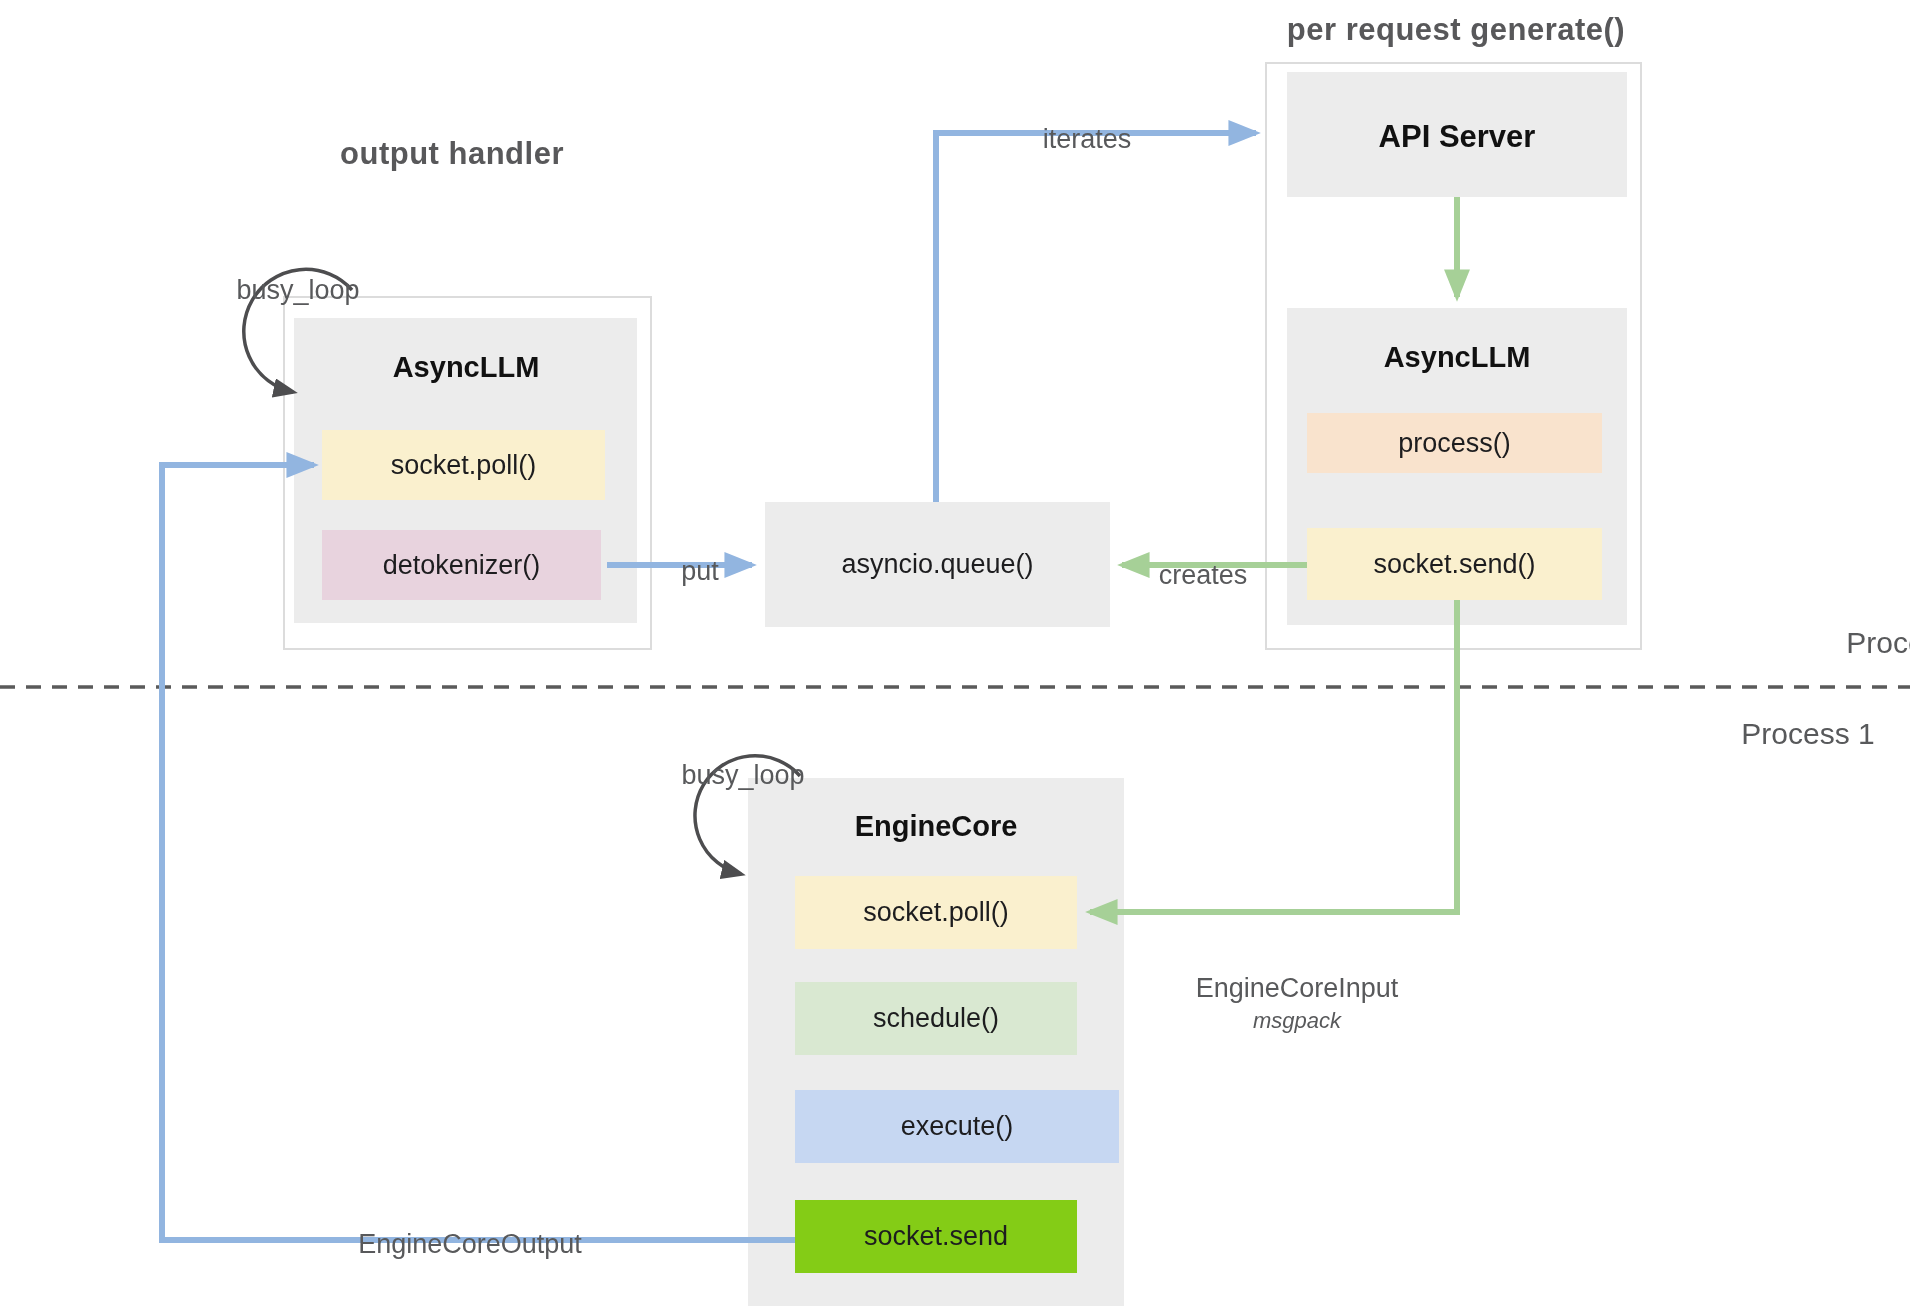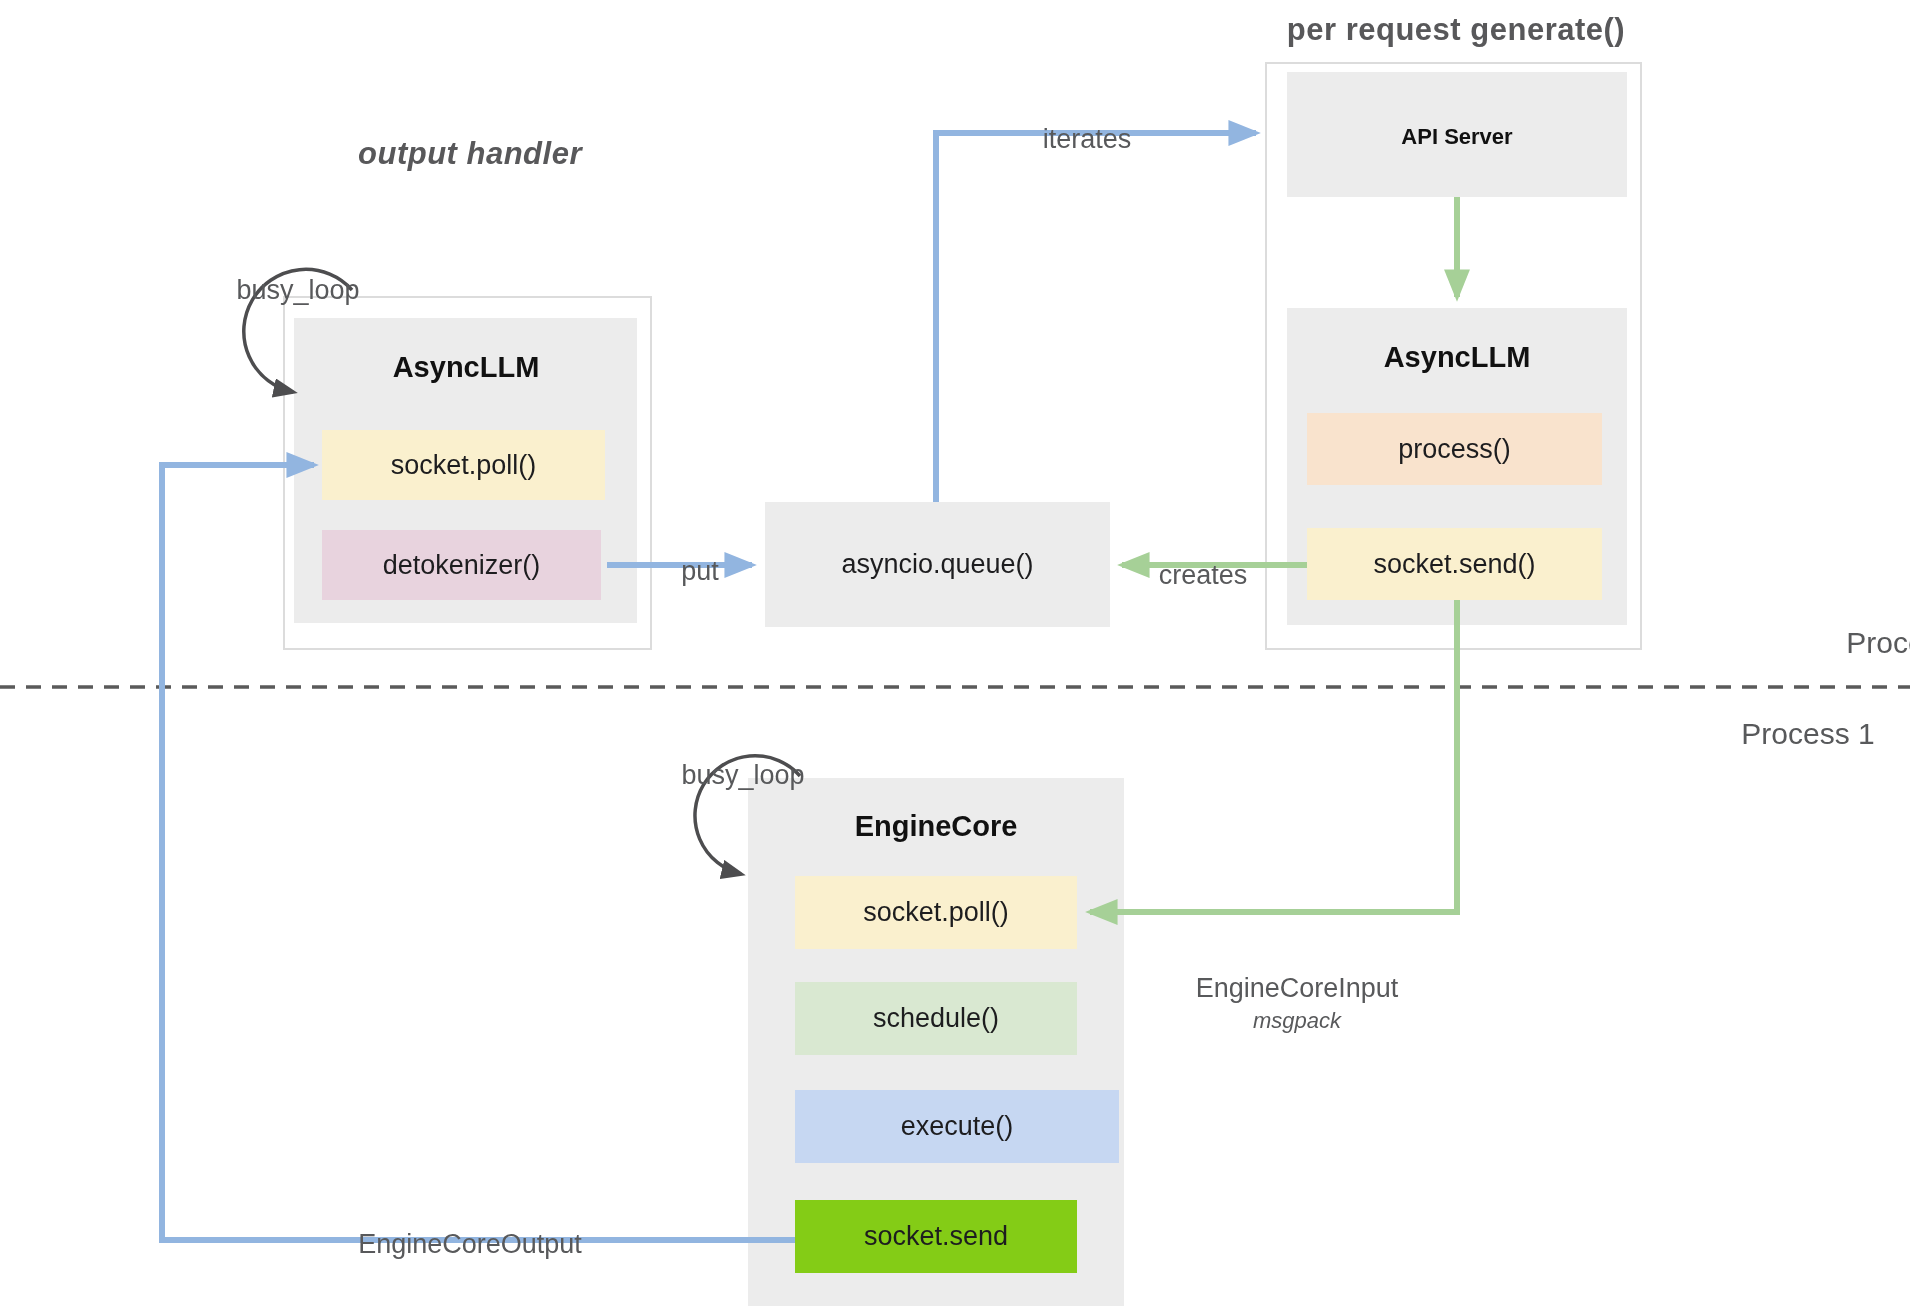--- a/index.html
+++ b/index.html
@@ -80,35 +80,35 @@
     justify-content:center;
     font-size:27px;
     color:#1d1d1f;
   }
 </style>
 </head>
 <body>
 
 <div id="canvas">
 
-  <div class="section-title" style="left:470px;top:154px;font-style:italic;">output handler</div>
+  <div class="section-title" style="left:452px;top:154px;">output handler</div>
   <div class="section-title" style="left:1456px;top:30px;">per request generate()</div>
 
   <div class="outer-box" style="left:283px;top:296px;width:369px;height:354px;"></div>
   <div class="gray-box" style="left:294px;top:318px;width:343px;height:305px;"></div>
   <div class="node-title" style="left:466px;top:367px;">AsyncLLM</div>
   <div class="method-box" style="left: 322px; top: 430px; width: 283px; height: 70px; background: rgb(250, 240, 206);">socket.poll()</div>
   <div class="method-box" style="left: 322px; top: 530px; width: 279px; height: 70px; background: rgb(232, 211, 222);">detokenizer()</div>
 
   <div class="outer-box" style="left:1265px;top:62px;width:377px;height:588px;"></div>
   <div class="gray-box" style="left:1287px;top:72px;width:340px;height:125px;"></div>
-  <div class="node-title" style="left:1457px;top:137px;font-size:22px;">API Server</div>
+  <div class="node-title" style="left:1457px;top:137px;font-size:31px;">API Server</div>
   <div class="gray-box" style="left:1287px;top:308px;width:340px;height:317px;"></div>
   <div class="node-title" style="left:1457px;top:357px;">AsyncLLM</div>
-  <div class="method-box" style="left: 1307px; top: 413px; width: 295px; height: 72px; background: rgb(249, 227, 205);">process()</div>
+  <div class="method-box" style="left: 1307px; top: 413px; width: 295px; height: 60px; background: rgb(249, 227, 205);">process()</div>
   <div class="method-box" style="left: 1307px; top: 528px; width: 295px; height: 72px; background: rgb(250, 240, 206);">socket.send()</div>
 
   <div class="gray-box queue-label" style="left:765px;top:502px;width:345px;height:125px;">asyncio.queue()</div>
 
   <div class="gray-box" style="left:748px;top:778px;width:376px;height:528px;"></div>
   <div class="node-title" style="left:936px;top:826px;">EngineCore</div>
   <div class="method-box" style="left: 795px; top: 876px; width: 282px; height: 73px; background: rgb(250, 240, 206);">socket.poll()</div>
   <div class="method-box" style="left: 795px; top: 982px; width: 282px; height: 73px; background: rgb(217, 232, 209);">schedule()</div>
   <div class="method-box" style="left: 795px; top: 1090px; width: 324px; height: 73px; background: rgb(198, 215, 242);">execute()</div>
   <div class="method-box" style="left: 795px; top: 1200px; width: 282px; height: 73px; background: #84cc16;">socket.send</div>

